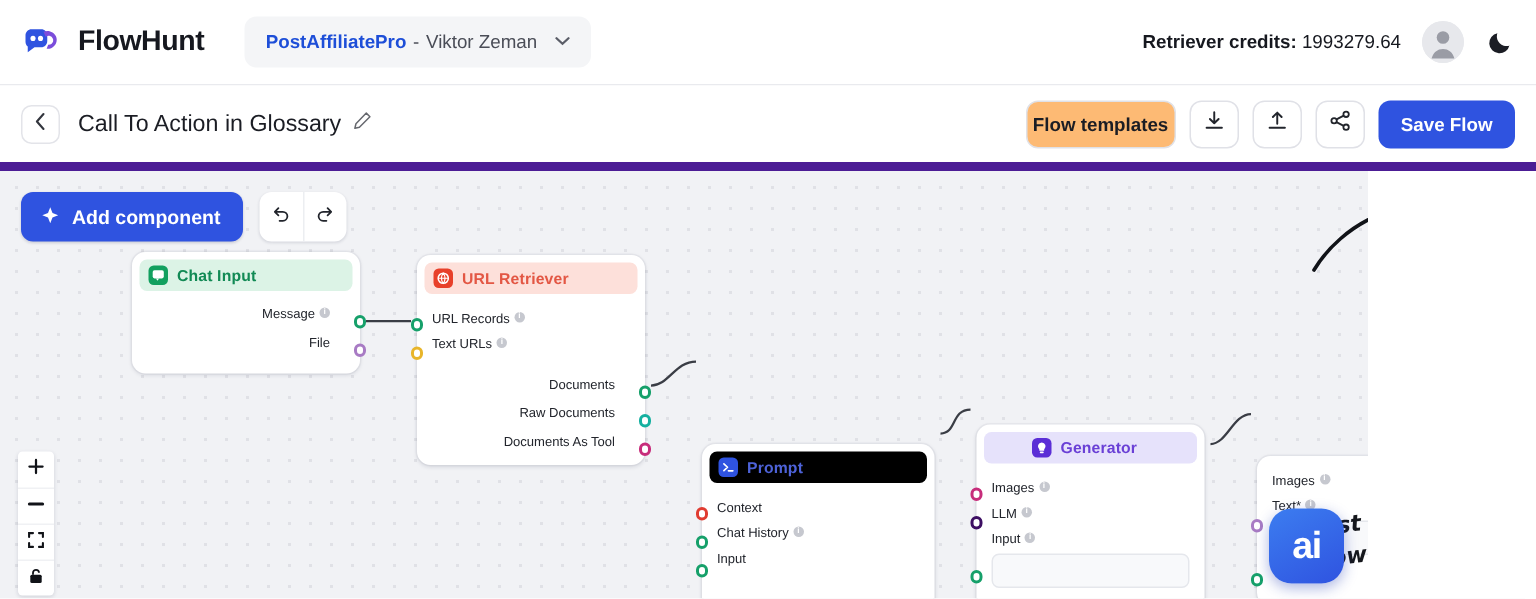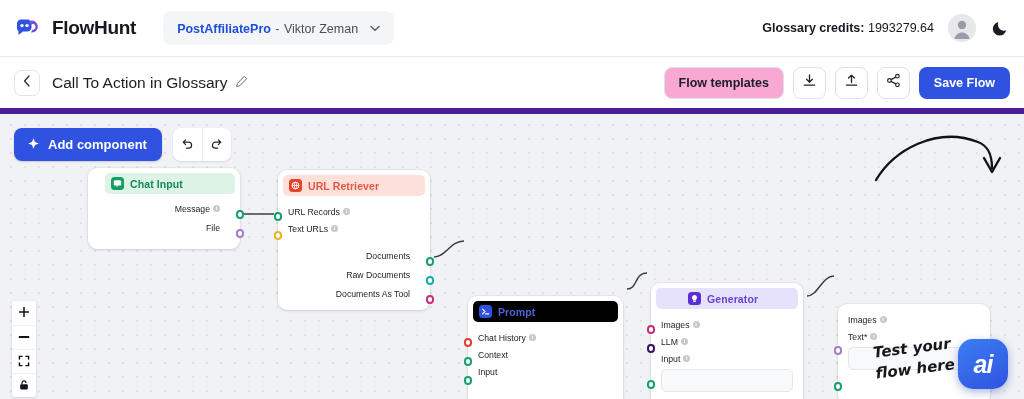--- a/index.html
+++ b/index.html
@@ -51,36 +51,36 @@
   .back-btn {
     margin-left: 14px; width: 26px; height: 26px; border: 1px solid #e3e4e9;
     border-radius: 7px; background:#fff; display: flex; align-items: center; justify-content: center;
     cursor: pointer; color: #33363e; font-size: 12px;
   }
   .flow-title { margin-left: 12px; font-size: 15.5px; color: #1b1d24; }
   .pencil { margin-left: 8px; cursor: pointer; opacity: .75; }
 
   .subbar-right { margin-left: auto; margin-right: 14px; display: flex; align-items: center; gap: 9px; }
   .btn-outline {
-    height: 32px; padding: 0 14px; border: 1px solid #e0e1e7; border-radius: 8px;
-    background: #f9a8d4; font-size: 12.5px; color: #1b1d24; font-weight: bold;
+    height: 32px; padding: 0 4px; border: 1px solid #e0e1e7; border-radius: 8px;
+    background: #fdba74; font-size: 12.5px; color: #1b1d24; font-weight: bold;
     display: flex; align-items: center; cursor: pointer;
   }
   .icon-btn {
     width: 33px; height: 32px; border: 1px solid #e0e1e7; border-radius: 8px; background: #fff;
     display: flex; align-items: center; justify-content: center; cursor: pointer;
   }
   .btn-primary {
     height: 32px; padding: 0 15px; border-radius: 8px; background: #2f53e0; color: #fff;
     font-size: 12.5px; font-weight: bold; display: flex; align-items: center; cursor: pointer;
   }
 
   
   .canvas {
-    position: absolute; left: 0; top: 114px; width: 1024px; height: 285px;
+    position: absolute; left: 0; top: 114px; width: 912px; height: 285px;
     background-color: #f1f2f5;
     background-image: radial-gradient(#e0e1e6 1.1px, transparent 1.2px);
     background-size: 14px 14px; background-position: 4px 4px;
     overflow: hidden;
   }
 
   
   .canvas-tools { position: absolute; left: 14px; top: 14px; display: flex; align-items: center; gap: 11px; z-index: 6; }
   .add-comp {
     height: 33px; padding: 0 15px 0 13px; border-radius: 8px; background: #2f53e0; color: #fff;
@@ -144,21 +144,21 @@
   .annot { position: absolute; z-index: 6; }
   .annot-text {
     font-family: "DejaVu Sans", sans-serif; font-size: 15px; color: #15171c;
     font-style: italic; font-weight: bold; line-height: 21px; transform: rotate(-7deg);
     white-space: pre-line;
   }
   .ai-btn {
     position: absolute; right: 16px; bottom: 10px; width: 50px; height: 50px;
     border-radius: 15px; background: linear-gradient(150deg, #3c7df0 0%, #2f53e0 100%);
     display: flex; align-items: center; justify-content: center; cursor: pointer;
-    box-shadow: 0 3px 9px rgba(35,60,180,.38); z-index: 7; font-style: italic;
+    box-shadow: 0 3px 9px rgba(35,60,180,.38); z-index: 7;
   }
   .ai-btn span { color: #fff; font-size: 25px; font-weight: bold; letter-spacing: -1px; line-height: 1; }
 </style>
 </head>
 <body>
 
 <div id="app">
 
   <div class="topbar">
     <div class="brand">
@@ -181,21 +181,21 @@
       </span>
       <span class="ws-caret">
         <svg width="10" height="7" viewBox="0 0 10 7">
             <path d="M1 1.5L5 5.2l4-3.7" stroke="#5b5e68" stroke-width="1.5" fill="none" stroke-linecap="round"></path>
           </svg>
       </span>
     </div>
 
     <div class="top-right">
       <div class="credits">
-        <b>Glossary credits:</b>
+        <b>Retriever credits:</b>
         <span class="val">1993279.64</span>
       </div>
       <div class="avatar-wrap">
         <div class="avatar">
           <svg width="28" height="28" viewBox="0 0 28 28">
             <circle cx="14" cy="14" r="14" fill="#e7e8ec"></circle>
             <circle cx="14" cy="11" r="4.2" fill="#9a9ca5"></circle>
             <path d="M6.4 25c1-4.2 4-6.4 7.6-6.4S20.6 20.8 21.6 25z" fill="#9a9ca5"></path>
           </svg>
         </div>
@@ -317,21 +317,21 @@
     <svg class="edges">
       <g fill="none" stroke="#3a3d45" stroke-width="1.5">
         <path d="M244 100 C 256 100, 262 100, 274 100"></path>
         <path d="M434 143 C 446 143, 450 127, 464 127"></path>
         <path d="M627 175 C 638 175, 634 159, 647 159"></path>
         <path d="M807 182 C 818 182, 822 162, 834 162"></path>
       </g>
     </svg>
 
     <div id="nodes-layer">
-        <div class="node" style="left: 88px; top: 54px; width: 152px; height: 81px; padding-left: 12px;">
+        <div class="node" style="left: 88px; top: 54px; width: 152px; height: 81px;">
           <div class="node-head" style="background: rgb(220, 243, 230);">
             <div class="node-ico" style="background: rgb(18, 160, 95);">
               <svg width="9" height="9" viewBox="0 0 9 9">
                 <rect x="0.8" y="1.2" width="7.4" height="5.4" rx="1.2" fill="#fff"></rect>
                 <path d="M3 6.6h2l-1 1.6z" fill="#fff"></path>
               </svg>
             </div>
             <div class="node-title" style="color: rgb(18, 138, 85);">Chat Input</div>
           </div>
           <div class="row out" style="position: absolute; right: 10px; top: 32px;">
@@ -390,25 +390,25 @@
             <div class="node-title" style="color: rgb(77, 98, 216);">Prompt</div>
           </div>
           <div class="port left" style="border-color: rgb(224, 60, 49); top: 42px;"></div>
           <div class="port left" style="border-color: rgb(22, 160, 106); top: 61px;"></div>
           <div class="port left" style="border-color: rgb(22, 160, 106); top: 80px;"></div>
           <div class="row out" style="position: absolute; right: 10px; top: 97px;">
             <span class="row-label">Message</span>
           </div>
           <div class="node-body">
             <div class="row in">
+              <span class="row-label">Context</span>
+            </div>
+            <div class="row in">
               <span class="row-label">Chat History</span>
               <span class="info">i</span>
-            </div>
-            <div class="row in">
-              <span class="row-label">Context</span>
             </div>
             <div class="row in">
               <span class="row-label">Input</span>
             </div>
           </div>
         </div>
         <div class="node" style="left: 651px; top: 169px; width: 152px; height: 134px;">
           <div class="node-head" style="background: rgb(230, 226, 251); padding-left: 32px;">
             <div class="node-ico" style="background: rgb(91, 46, 214);">
               <svg width="9" height="9" viewBox="0 0 9 9">

